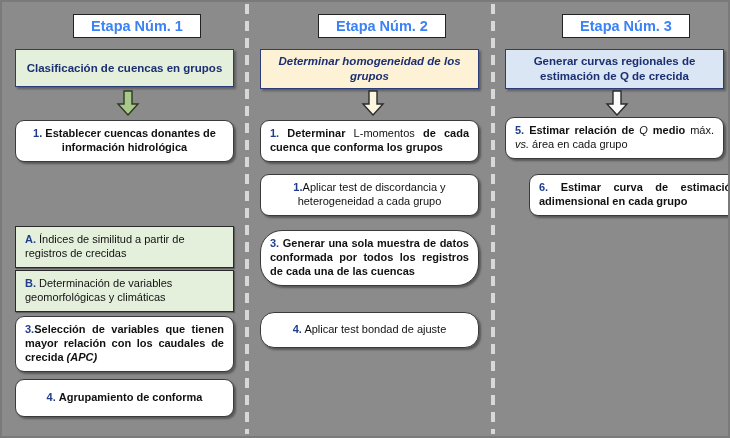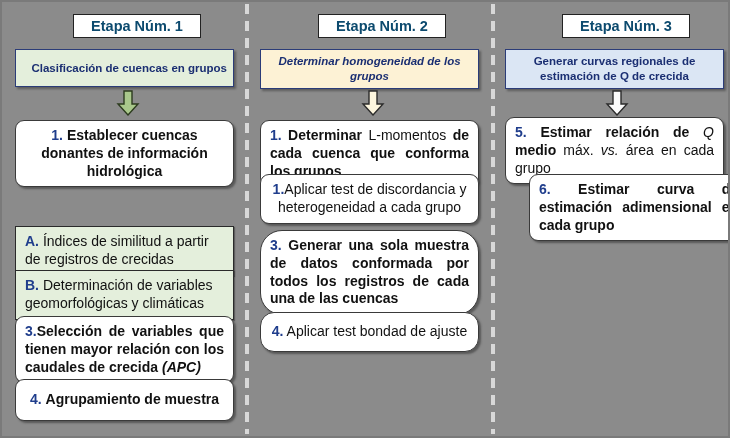--- a/index.html
+++ b/index.html
@@ -52,21 +52,21 @@
     width: 128px;
     height: 24px;
     background: #ffffff;
     border: 1px solid #222222;
     box-sizing: border-box;
     display: flex;
     align-items: center;
     justify-content: center;
     font-size: 14.5px;
     font-weight: bold;
-    color: #0c4a6e;
+    color: #3b82f6;
     letter-spacing: 0px;
   }
   #column-3 .stage-title { left: 64px; }
 
   
   .stage-header {
     position: absolute;
     top: 47px;
     left: 7px;
     width: 219px;
@@ -77,21 +77,21 @@
     align-items: center;
     justify-content: center;
     text-align: center;
     font-size: 11.5px;
     font-weight: bold;
     color: #1b2f72;
     line-height: 1.3;
     padding: 4px 6px;
     box-shadow: 2px 2px 2px rgba(40,40,40,0.45);
   }
-  .hdr-green  { background: #e4efdc; justify-content: flex-end; }
+  .hdr-green  { background: #e4efdc; }
   .hdr-cream  { background: #fdf2d5; font-style: italic; }
   .hdr-blue   { background: #dbe6f4; }
 
   
   .arrow-down {
     position: absolute;
     top: 88px;
     left: 108px;
     width: 24px;
     height: 26px;
@@ -101,21 +101,21 @@
   
   .step {
     position: absolute;
     left: 7px;
     width: 219px;
     box-sizing: border-box;
     background: #ffffff;
     border: 1px solid #3a3a3a;
     border-radius: 9px;
     padding: 6px 9px;
-    font-size: 14px;
+    font-size: 11px;
     color: #111111;
     line-height: 1.27;
     box-shadow: 2px 2px 2px rgba(40,40,40,0.5);
   }
   .step.sub {
     background: #e4efdc;
     border: 1px solid #2a2a2a;
     border-radius: 0;
     box-shadow: 1px 1px 1px rgba(40,40,40,0.45);
     font-weight: normal;
@@ -175,21 +175,21 @@
 
     <div class="step justify" style="top:314px;">
       <span class="step-inner">
         <span class="num">3.</span><span class="t-bold">Selección de variables que tienen mayor relación con los caudales de crecida </span><span class="t-bold t-ital">(APC)</span>
       </span>
     </div>
 
     <div class="step center" style="top:377px; padding-top:11px; padding-bottom:11px;">
       <span class="step-inner">
         <span class="num">4.</span>
-        <span class="t-bold">Agrupamiento  de muestra</span>
+        <span class="t-bold">Agrupamiento  de conforma</span>
       </span>
     </div>
   </div>
 
   <div class="column" id="column-2">
 
     <div class="stage-title">Etapa Núm. 2</div>
 
     <div class="stage-header hdr-cream">
       <span>Determinar homogeneidad  de los grupos</span>

